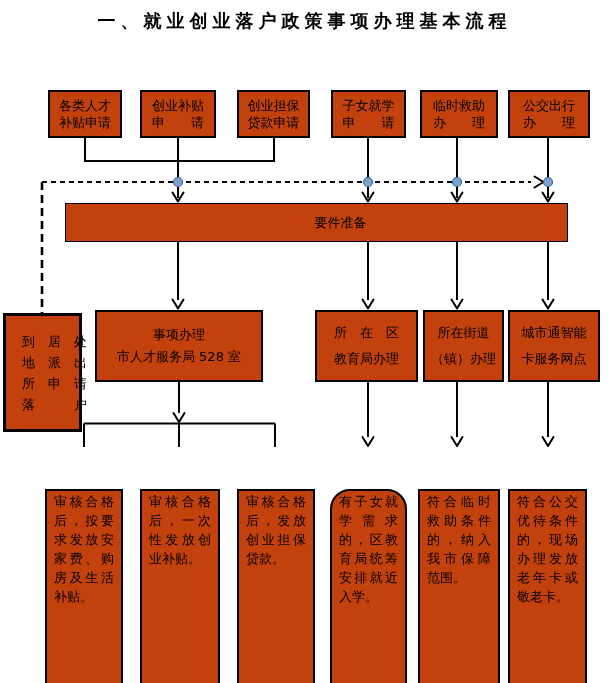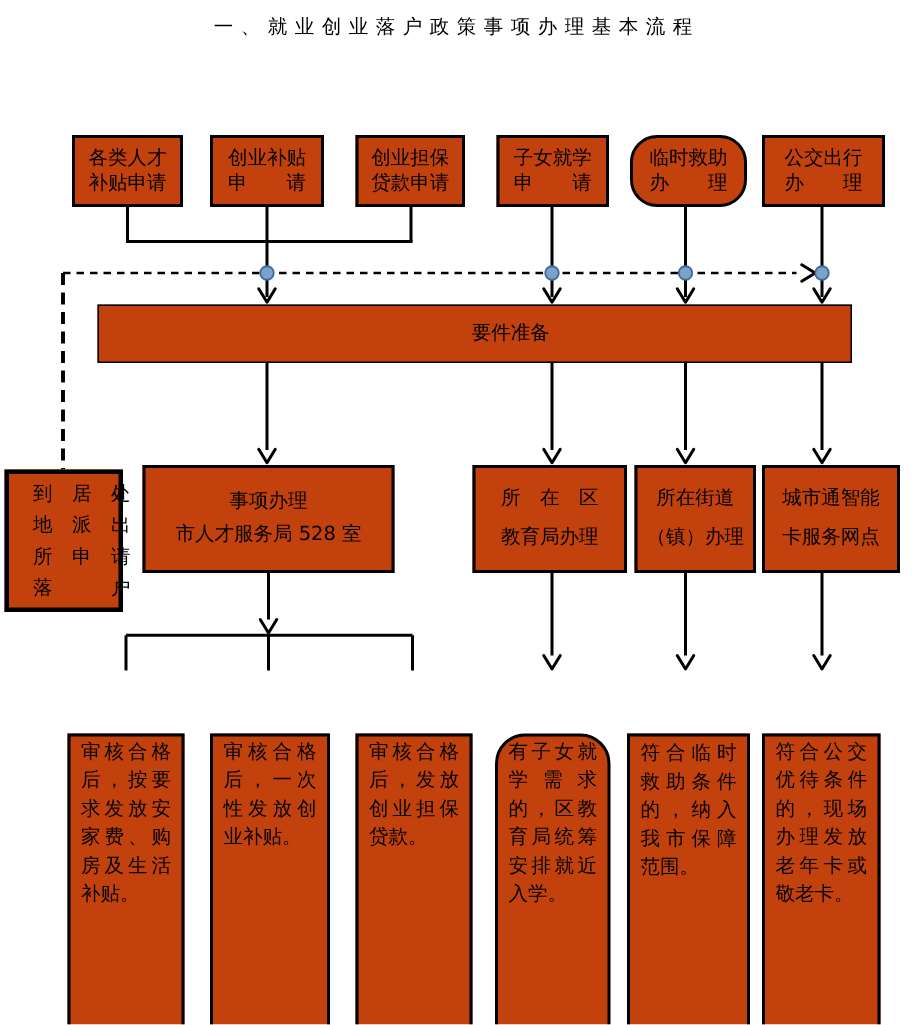--- a/index.html
+++ b/index.html
@@ -3,21 +3,21 @@
 <meta charset="utf-8">
 <style>
   html,body{margin:0;padding:0;background:#ffffff;}
   .canvas{
     position:relative;width:609px;height:683px;background:#ffffff;
     font-family:"DejaVu Sans","Liberation Sans",sans-serif;color:#000;
     overflow:hidden;
   }
   .title{
     position:absolute;top:9px;left:0;width:609px;text-align:center;
-    font-size:13px;font-weight:normal;letter-spacing:5px;white-space:nowrap;
+    font-size:18px;font-weight:bold;letter-spacing:5px;white-space:nowrap;
   }
   svg.connectors{position:absolute;left:0;top:0;width:609px;height:683px;}
   .ln{stroke:var(--line,#000);stroke-width:2;fill:none;}
   .ah{stroke:var(--line,#000);stroke-width:2;fill:none;stroke-linecap:round;stroke-linejoin:round;}
   .dash-h{stroke:var(--line,#000);stroke-width:1.8;fill:none;stroke-dasharray:5 4;}
   .dash-v{stroke:var(--line,#000);stroke-width:2.6;fill:none;stroke-dasharray:8 5;}
   .dot{fill:var(--dot-fill,#7aa3cc);stroke:var(--dot-stroke,#41699b);stroke-width:1.2;}
   .box{
     position:absolute;box-sizing:border-box;border:2px solid #000;background:#c2410c;
     font-size:13px;display:flex;flex-direction:column;align-items:center;justify-content:center;
@@ -98,34 +98,34 @@
     <span class="line">申　　请</span>
   </div>
   <div class="box" style="left:237px;top:90px;width:73px;height:48px;">
     <span class="line">创业担保</span>
     <span class="line">贷款申请</span>
   </div>
   <div class="box" style="left:331px;top:90px;width:75px;height:48px;">
     <span class="line">子女就学</span>
     <span class="line">申　　请</span>
   </div>
-  <div class="box" style="left:420px;top:90px;width:78px;height:48px;border-radius:18px;">
+  <div class="box" style="left:420px;top:90px;width:78px;height:48px;">
     <span class="line">临时救助</span>
     <span class="line">办　　理</span>
   </div>
   <div class="box" style="left:508px;top:90px;width:82px;height:48px;">
     <span class="line">公交出行</span>
     <span class="line">办　　理</span>
   </div>
 
   <div class="box prep" style="left:65px;top:203px;width:503px;height:39px;">
     <span class="line">要件准备</span>
   </div>
 
-  <div class="box leftbox" style="left:3px;top:313px;width:79px;height:95px;padding-left:24px;">
+  <div class="box leftbox" style="left:3px;top:313px;width:79px;height:119px;padding-left:24px;">
     <span class="line">到　居　处</span>
     <span class="line">地　派　出</span>
     <span class="line">所　申　请</span>
     <span class="line">落　　　户</span>
   </div>
 
   <div class="box mid" style="left:95px;top:310px;width:168px;height:72px;">
     <span class="line">事项办理</span>
     <span class="line">市人才服务局 528 室</span>
   </div>

